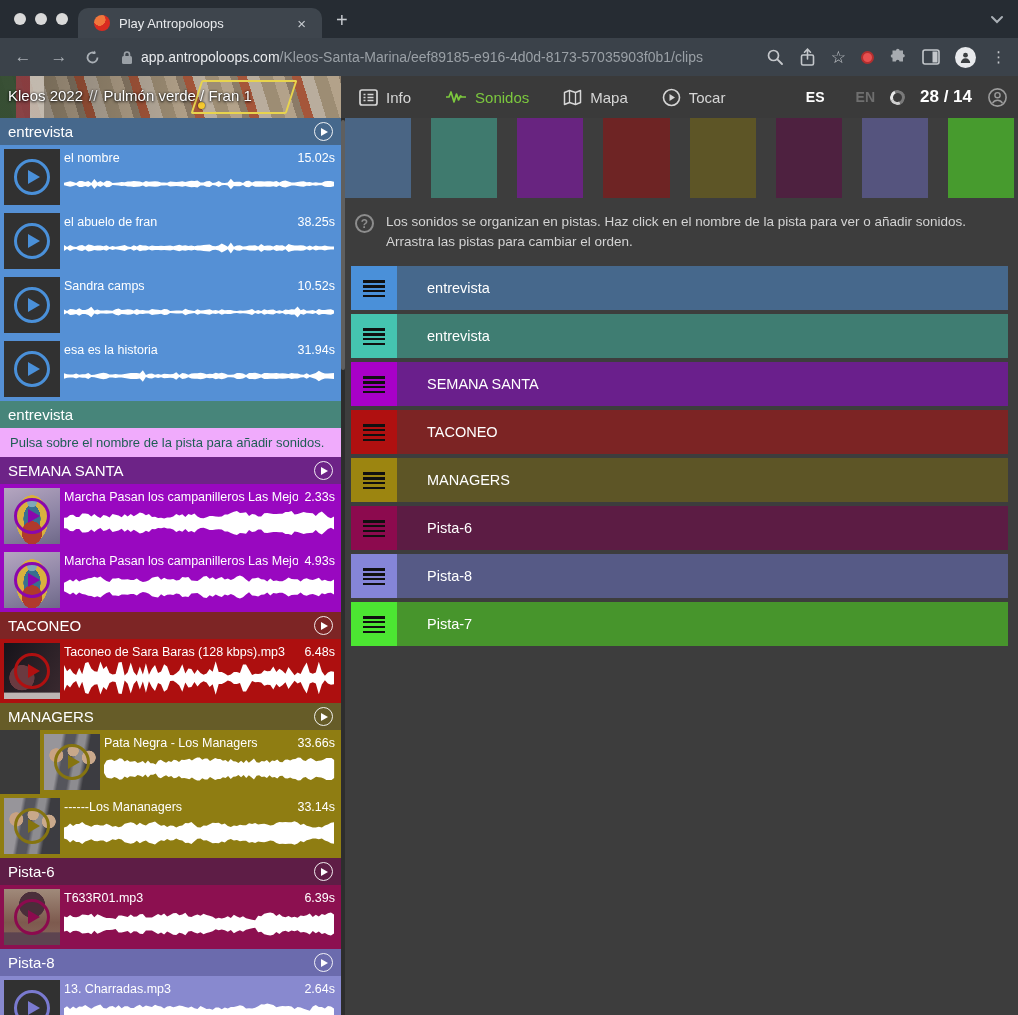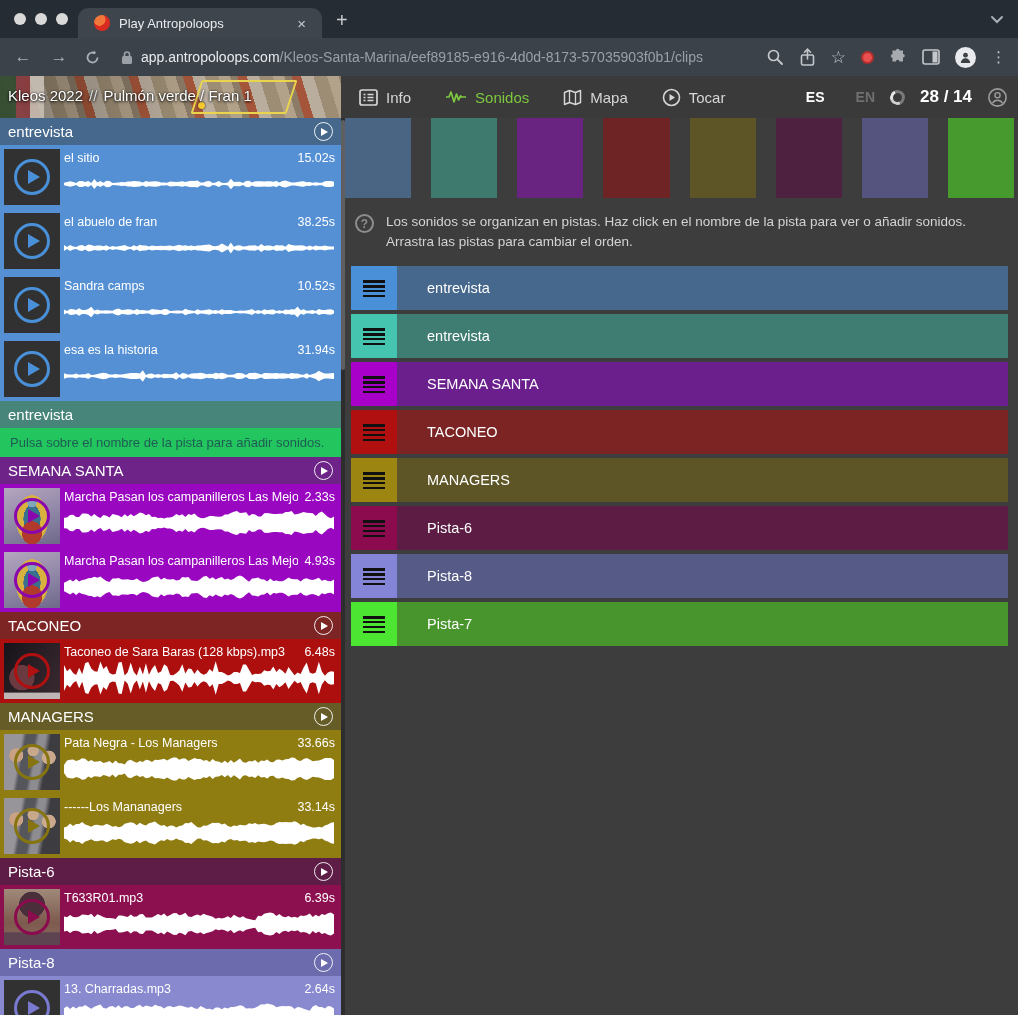--- a/index.html
+++ b/index.html
@@ -249,21 +249,21 @@
           </span>
         </header>
     <div class="sec-body">
   <div class="clip" style="background: rgb(85, 144, 213);">
     <div class="thumb thumb-dark">
       <div class="play-badge" style="color: rgb(74, 144, 217);">
                 <span class="tri"></span>
               </div>
     </div>
     <div class="clip-top">
-      <span class="clip-name">el sitio</span>
+      <span class="clip-name">el nombre</span>
       <span class="clip-dur">15.02s</span>
     </div>
     <svg class="wave" preserveAspectRatio="none" viewBox="0 0 268 36">
               <polygon points="0,16.7 3,16.0 6,15.2 9,16.1 12,16.9 15,15.0 18,15.1 21,16.1 24,15.0 27,17.0 30,13.1 33,16.5 36,15.0 39,16.8 42,14.8 45,15.1 48,16.9 51,16.8 54,16.4 57,16.1 60,16.3 63,15.5 66,15.4 69,15.0 72,15.3 75,15.4 78,16.5 81,14.9 84,15.8 87,15.6 90,15.2 93,15.6 96,16.5 99,16.5 102,16.8 105,15.5 108,15.8 111,15.9 114,15.7 117,15.2 120,16.0 123,15.2 126,14.8 129,15.1 132,14.5 135,16.4 138,16.5 141,15.2 144,15.0 147,16.9 150,16.5 153,15.1 156,16.8 159,16.9 162,16.6 165,12.8 168,16.1 171,15.7 174,15.7 177,16.9 180,15.0 183,14.8 186,16.4 189,15.3 192,15.3 195,15.3 198,15.6 201,15.2 204,15.2 207,15.7 210,14.9 213,16.4 216,15.0 219,14.5 222,15.4 225,16.4 228,16.5 231,16.1 234,15.6 237,15.2 240,16.3 243,16.0 246,16.8 249,16.2 252,16.7 255,16.7 258,15.3 261,14.9 264,15.1 267,15.7 267,20.3 264,20.9 261,21.1 258,20.7 255,19.3 252,19.3 249,19.8 246,19.2 243,20.0 240,19.7 237,20.8 234,20.4 231,19.9 228,19.5 225,19.6 222,20.6 219,21.5 216,21.0 213,19.6 210,21.1 207,20.3 204,20.8 201,20.8 198,20.4 195,20.7 192,20.7 189,20.7 186,19.6 183,21.2 180,21.0 177,19.1 174,20.3 171,20.3 168,19.9 165,23.2 162,19.4 159,19.1 156,19.2 153,20.9 150,19.5 147,19.1 144,21.0 141,20.8 138,19.5 135,19.6 132,21.5 129,20.9 126,21.2 123,20.8 120,20.0 117,20.8 114,20.3 111,20.1 108,20.2 105,20.5 102,19.2 99,19.5 96,19.5 93,20.4 90,20.8 87,20.4 84,20.2 81,21.1 78,19.5 75,20.6 72,20.7 69,21.0 66,20.6 63,20.5 60,19.7 57,19.9 54,19.6 51,19.2 48,19.1 45,20.9 42,21.2 39,19.2 36,21.0 33,19.5 30,22.9 27,19.0 24,21.0 21,19.9 18,20.9 15,21.0 12,19.1 9,19.9 6,20.8 3,20.0 0,19.3" fill="#fff"></polygon>
             </svg>
   </div>
 
   <div class="clip" style="background: rgb(85, 144, 213);">
     <div class="thumb thumb-dark">
       <div class="play-badge" style="color: rgb(74, 144, 217);">
@@ -309,21 +309,21 @@
             </svg>
   </div>
 </div>
   </section>
 
   <section class="track-section">
     <header class="sec-head" style="background: rgb(71, 133, 122);">
       <span class="sec-title">entrevista</span>
     </header>
     <div class="sec-body">
-          <div class="sec-msg" style="background: #22c55e; color: rgb(31, 93, 84);">Pulsa sobre el nombre de la pista para añadir sonidos.</div>
+          <div class="sec-msg" style="background: #f0abfc; color: rgb(31, 93, 84);">Pulsa sobre el nombre de la pista para añadir sonidos.</div>
         </div>
   </section>
 
   <section class="track-section">
     <header class="sec-head" style="background: rgb(109, 35, 135);">
       <span class="sec-title">SEMANA SANTA</span>
     <span class="sec-play">
             <span class="tri"></span>
           </span>
         </header>
@@ -386,21 +386,21 @@
   </section>
 
   <section class="track-section">
     <header class="sec-head" style="background: rgb(102, 92, 40);">
       <span class="sec-title">MANAGERS</span>
     <span class="sec-play">
             <span class="tri"></span>
           </span>
         </header>
     <div class="sec-body">
-  <div class="clip" style="background: rgb(143, 125, 18);">
+  <div class="clip" style="background: rgb(143, 125, 18); margin-left: 40px;">
     <div class="thumb thumb-managers">
       <div class="play-badge" style="color: rgb(133, 116, 16);">
                 <span class="tri"></span>
               </div>
     </div>
     <div class="clip-top">
       <span class="clip-name">Pata Negra - Los Managers</span>
       <span class="clip-dur">33.66s</span>
     </div>
     <svg class="wave" preserveAspectRatio="none" viewBox="0 0 268 36">

